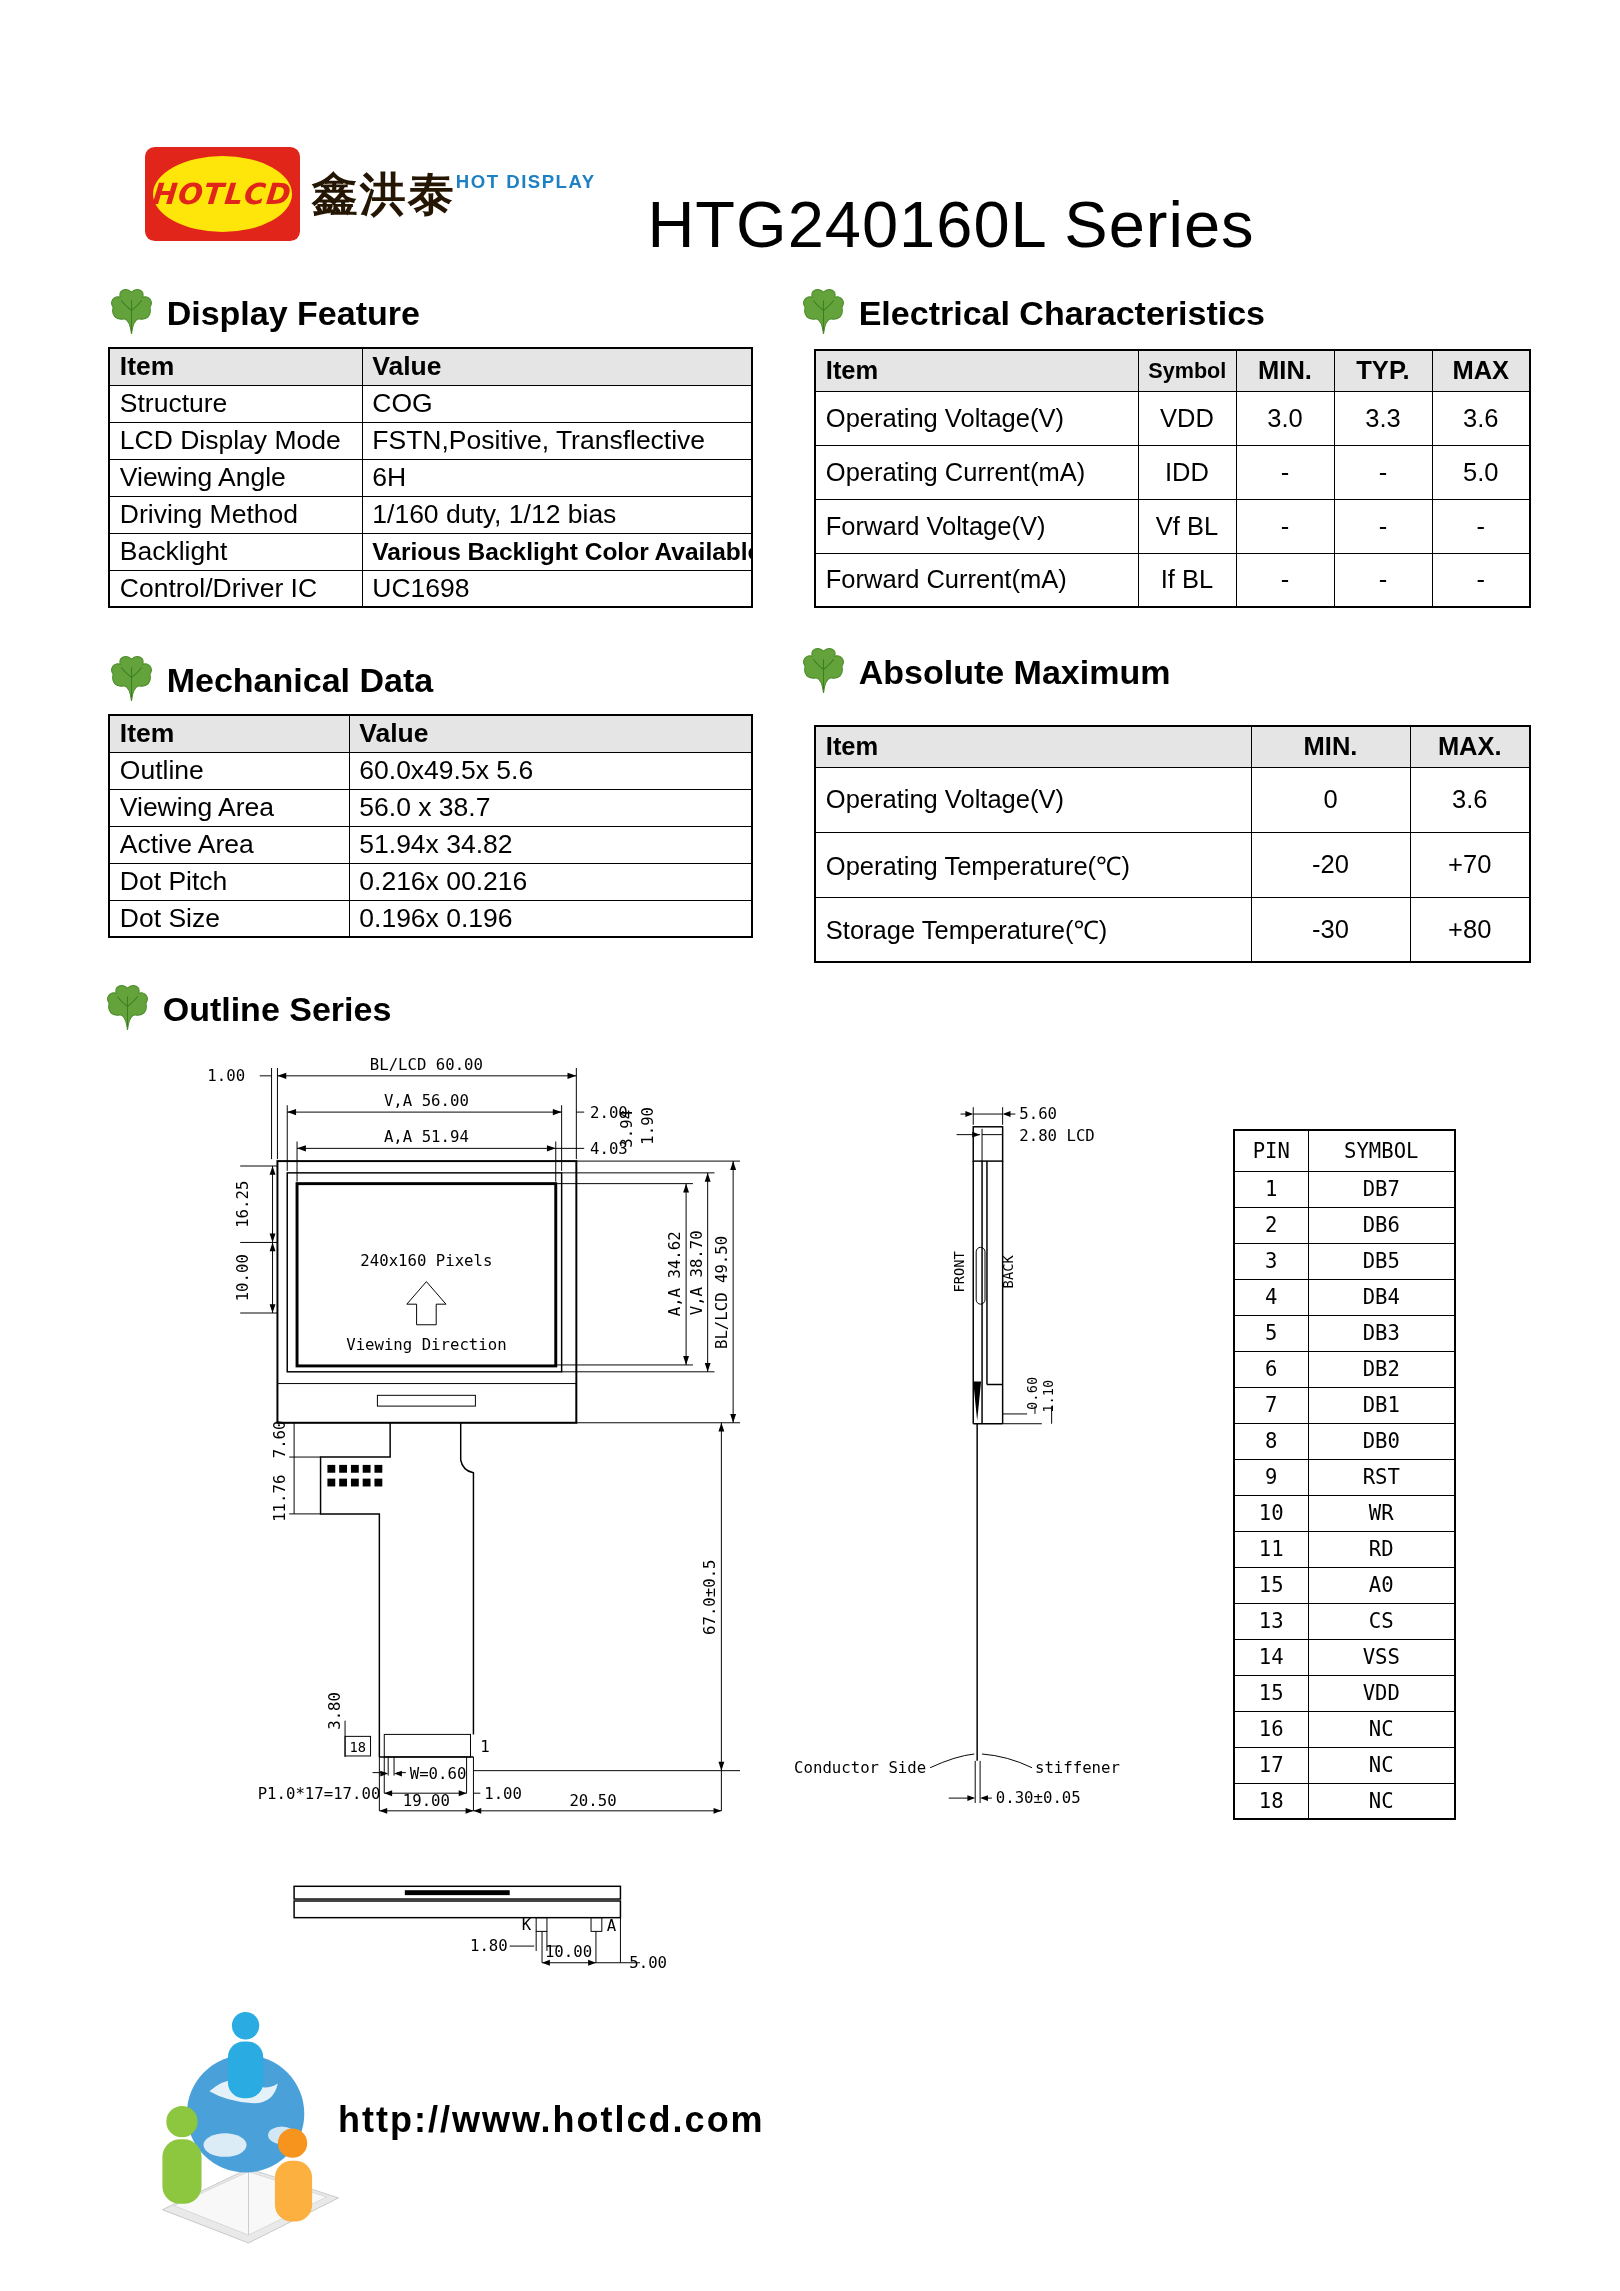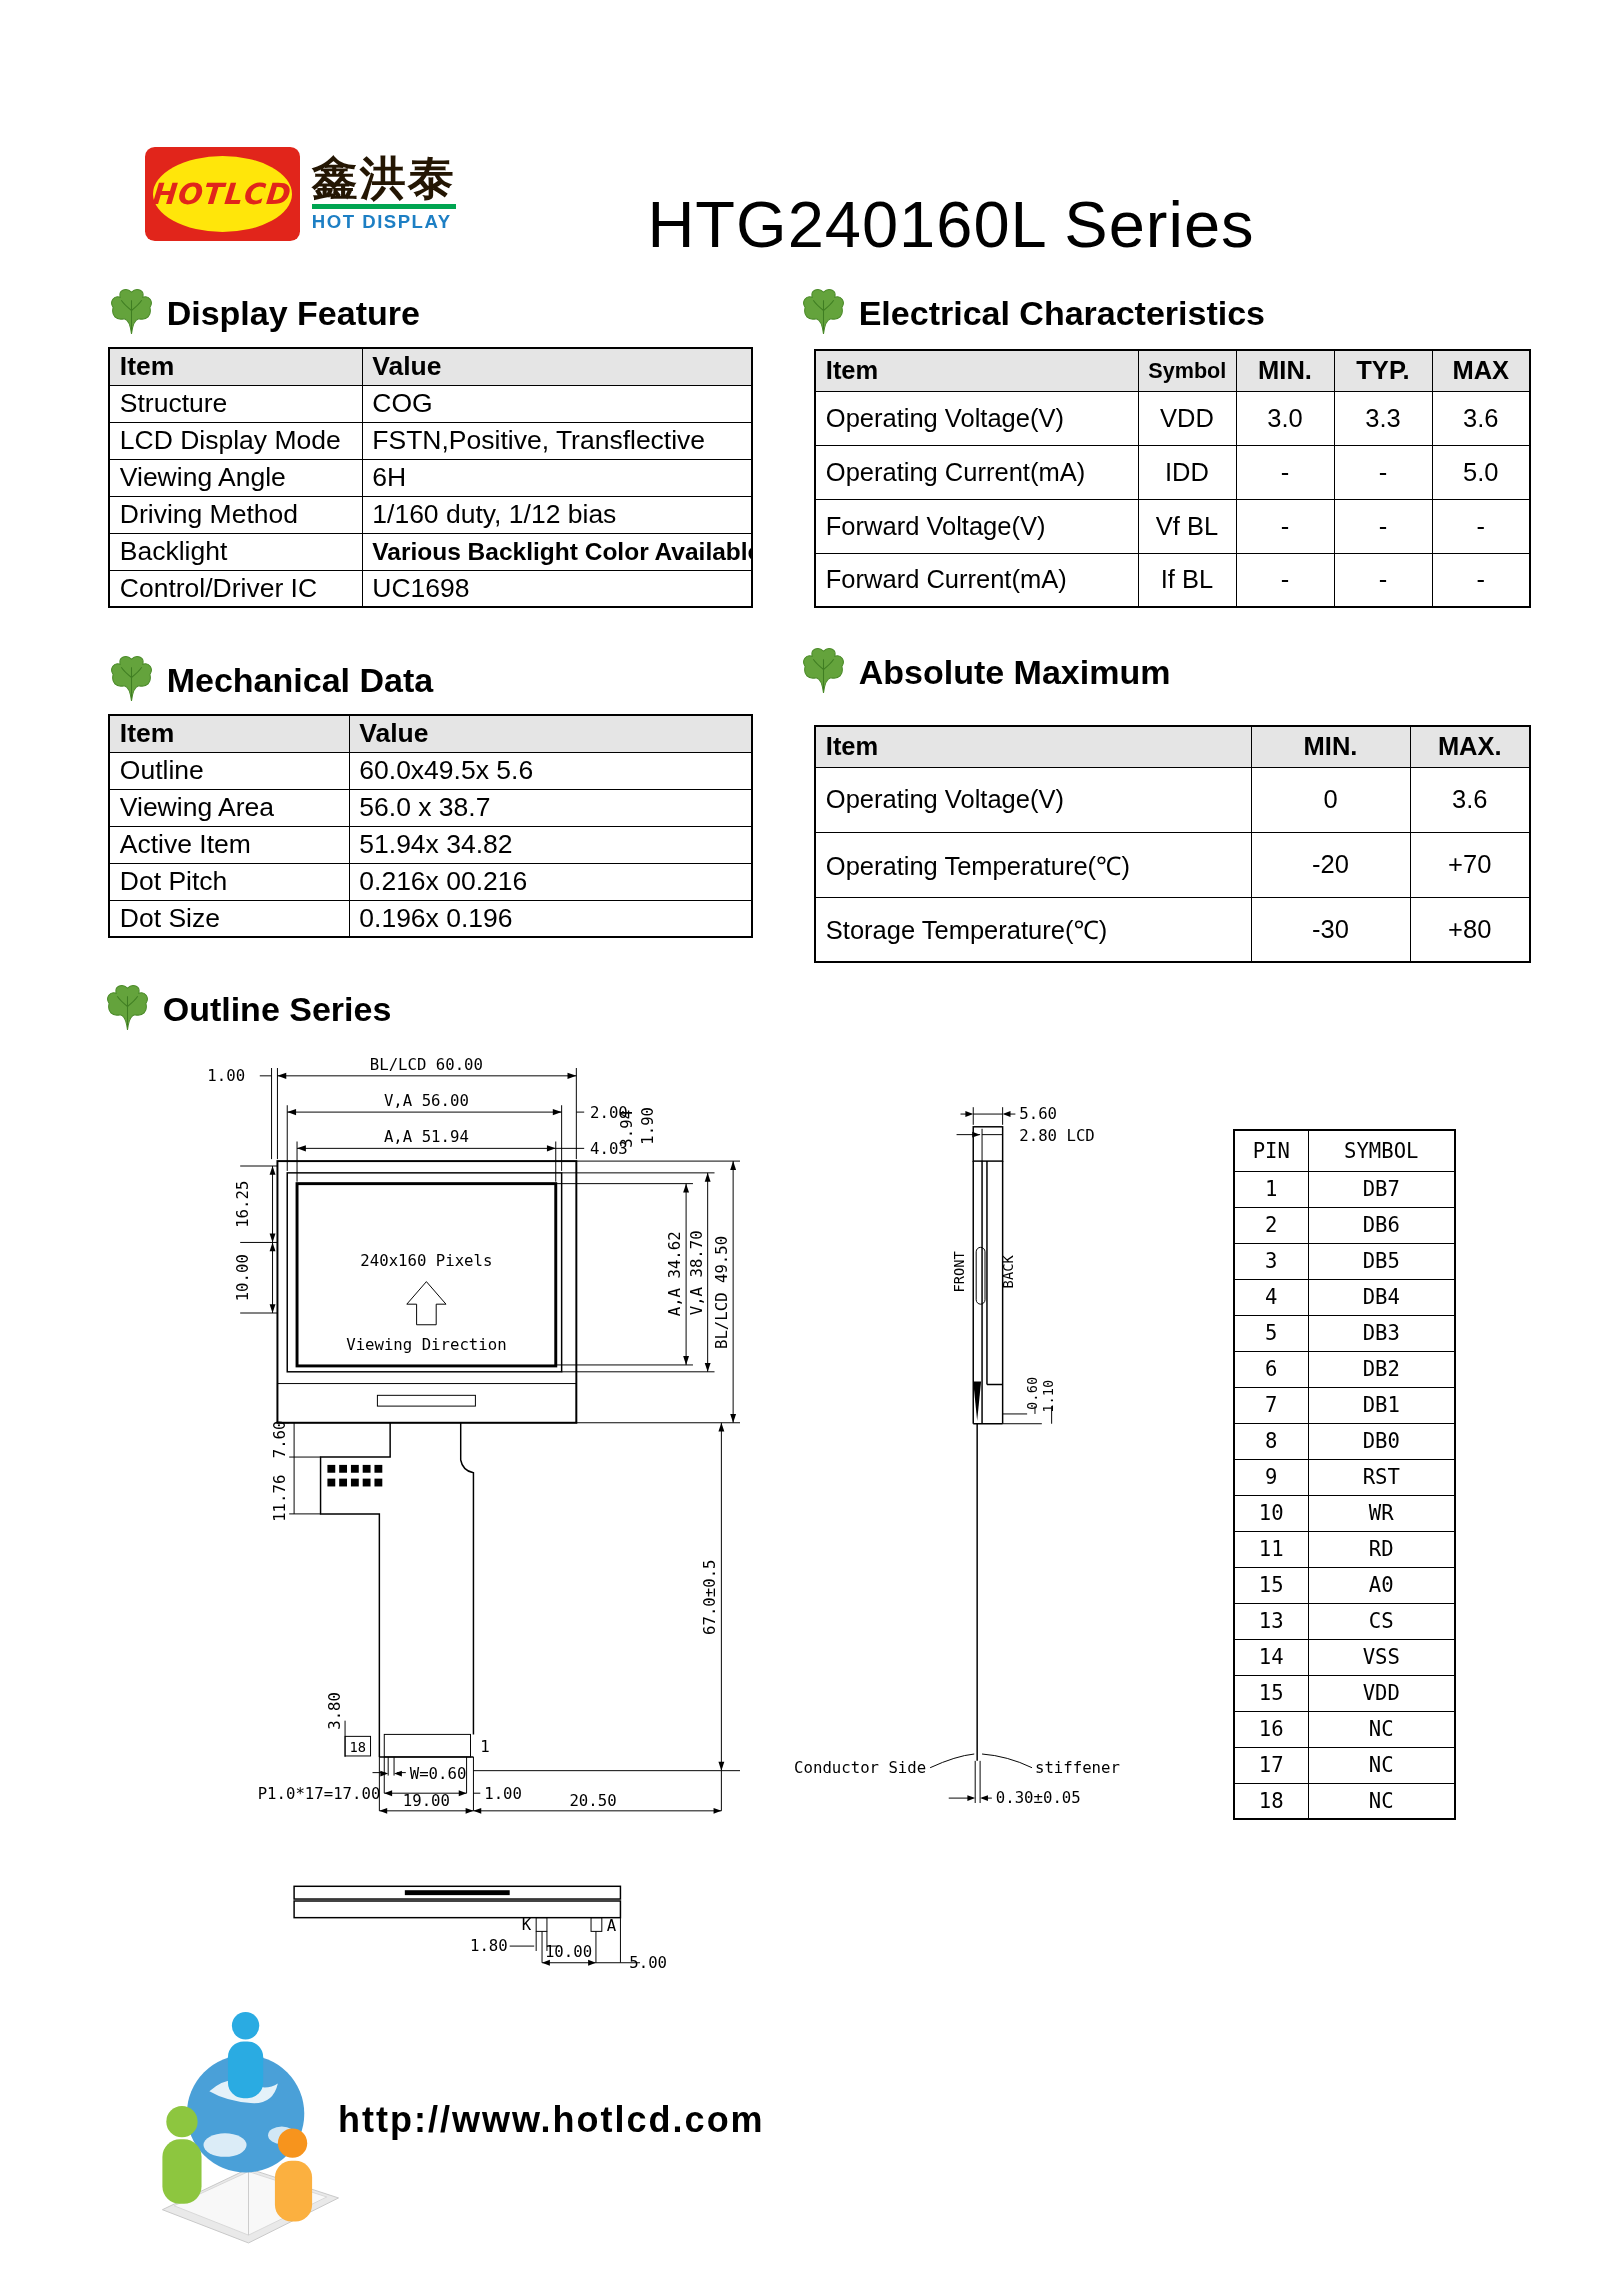--- a/index.html
+++ b/index.html
@@ -7,21 +7,21 @@
         font-family:"Liberation Sans",sans-serif;color:#000;overflow:hidden;margin:0 auto;}
 
   
   .logo{position:absolute;left:145px;top:147px;display:flex;gap:11.8px;align-items:center;}
   .logo-mark{width:155px;height:94px;background:#e1251b;border-radius:9.8px;
              display:flex;align-items:center;justify-content:center;}
   .logo-ell{width:139px;height:76px;background:#ffe60a;border-radius:50%;
             display:flex;align-items:center;justify-content:center;}
   .logo-ell span{color:#e1251b;font-weight:bold;font-size:29px;font-style:italic;
                  transform:skewX(-6deg);font-family:"DejaVu Sans",sans-serif;letter-spacing:1px;}
-  .logo-right{display:flex;flex-direction:column;justify-content:center;}
+  .logo-right{display:flex;flex-direction:row;justify-content:center;}
   .logo-cn{font-size:46px;font-weight:bold;color:#241603;line-height:1.02;letter-spacing:2px;}
   .logo-bar{height:4.9px;background:#00a551;margin:2.9px 0 2px;}
   .logo-sub{font-size:18.6px;font-weight:bold;color:#1d7fc4;letter-spacing:1.5px;}
   .title{position:absolute;left:510px;top:143px;width:882px;text-align:center;
          font-size:65px;font-weight:400;letter-spacing:1px;white-space:nowrap;}
 
   
   .sec-head{position:absolute;display:flex;align-items:center;gap:13.7px;}
   .sec-head .txt{font-size:34px;font-weight:bold;padding-top:3.9px;white-space:nowrap;}
 
@@ -224,21 +224,21 @@
     <tbody>
         <tr>
         <td>Outline</td>
         <td>60.0x49.5x 5.6</td>
       </tr>
         <tr>
         <td>Viewing Area</td>
         <td>56.0 x 38.7</td>
       </tr>
         <tr>
-        <td>Active Item</td>
+        <td>Active Area</td>
         <td>51.94x 34.82</td>
       </tr>
         <tr>
         <td>Dot Pitch</td>
         <td>0.216x 00.216</td>
       </tr>
         <tr>
         <td>Dot Size</td>
         <td>0.196x 0.196</td>
       </tr>

